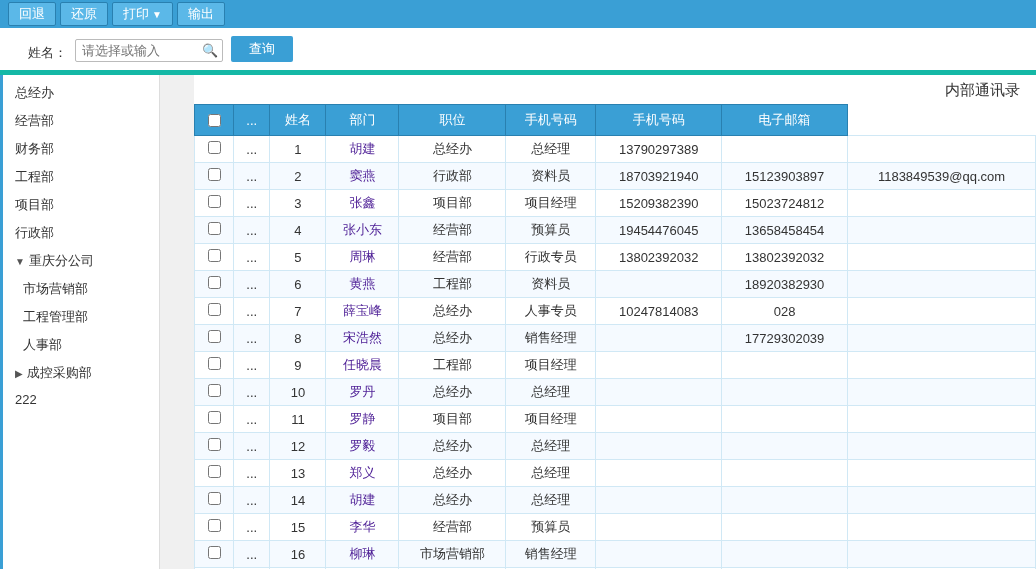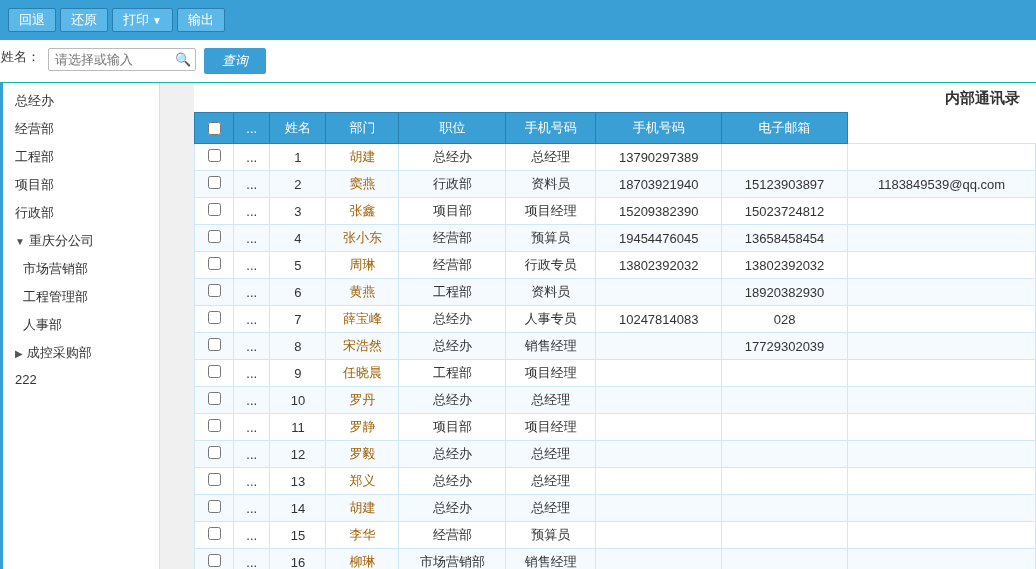--- a/index.html
+++ b/index.html
@@ -5,42 +5,42 @@
     * { box-sizing: border-box; margin: 0; padding: 0; }
     body { font-family: "Microsoft YaHei", SimHei, Arial, sans-serif; font-size: 13px; background: #f0f0f0; }
 
     
     #toolbar {
       background: #3a9fd5;
       padding: 5px 8px;
       display: flex;
       align-items: center;
       gap: 4px;
-      height: 40px;
+      height: 28px;
     }
     .toolbar-btn {
       background: #5bb8e8;
       color: #fff;
       border: 1px solid #2980b0;
       padding: 2px 10px;
       cursor: pointer;
       font-size: 13px;
       border-radius: 2px;
       display: flex; align-items: center; gap: 3px;
     }
     .toolbar-btn .dropdown-arrow { font-size: 10px; }
 
     
     #search-bar {
       background: #fff;
-      padding: 8px 1px;
+      padding: 8px 28px;
       display: flex;
-      align-items: flex-start;
+      align-items: flex-end;
       gap: 8px;
-      border-bottom: 1px solid #14b8a6;
+      border-bottom: 5px solid #14b8a6;
     }
     #search-bar label { font-size: 13px; color: #333; }
     #search-input {
       width: 148px;
       padding: 3px 24px 3px 6px;
       border: 1px solid #bbb;
       border-radius: 2px;
       font-size: 13px;
       color: #999;
       position: relative;
@@ -60,21 +60,20 @@
       font-size: 13px;
     }
     .query-btn {
       background: #3a9fd5;
       color: #fff;
       border: none;
       padding: 4px 18px;
       font-size: 13px;
       cursor: pointer;
       border-radius: 2px;
-      font-style: italic;
     }
 
     
     #main {
       display: flex;
       height: calc(569px - 32px - 42px);
       gap: 34px;
     }
 
     
@@ -107,21 +106,21 @@
     
     #content {
       flex: 1;
       overflow: auto;
       background: #fff;
     }
     .content-title {
       text-align: right;
       padding: 6px 16px 4px 0;
       font-size: 15px;
-      font-weight: bold;
+      font-weight: normal;
       color: #333;
     }
 
     
     #data-table {
       width: 100%;
       border-collapse: collapse;
       font-size: 13px;
     }
     #data-table thead tr {
@@ -142,21 +141,21 @@
       background: #f5faff;
     }
     #data-table tbody td {
       padding: 4px 8px;
       text-align: center;
       border: 1px solid #d0e8f5;
       color: #333;
       white-space: nowrap;
     }
     #data-table tbody td.name-cell {
-      color: #a16207;
+      color: #4c1d95;
       cursor: pointer;
     }
     .row-checkbox { cursor: pointer; }
     .th-checkbox { display: flex; justify-content: center; }
 
     
     #sidebar { border-left: 3px solid #3a9fd5; }
   </style>
 </head>
 <body>
@@ -179,20 +178,21 @@
   </div>
   <button class="query-btn">查询</button>
 </div>
 
 <div id="main">
 
   <div id="sidebar">
 
   <div class="sidebar-item"><span>总经办</span></div>
       <div class="sidebar-item"><span>经营部</span></div>
+      <div class="sidebar-item"><span>财务部</span></div>
       <div class="sidebar-item"><span>工程部</span></div>
       <div class="sidebar-item"><span>项目部</span></div>
       <div class="sidebar-item"><span>行政部</span></div>
       <div class="sidebar-group-toggle">
         <span class="toggle-icon">▼</span>
         <span>重庆分公司</span>
       </div>
       <div class="sidebar-item indent1"><span>市场营销部</span></div>
       <div class="sidebar-item indent1"><span>工程管理部</span></div>
       <div class="sidebar-item indent1"><span>人事部</span></div>

